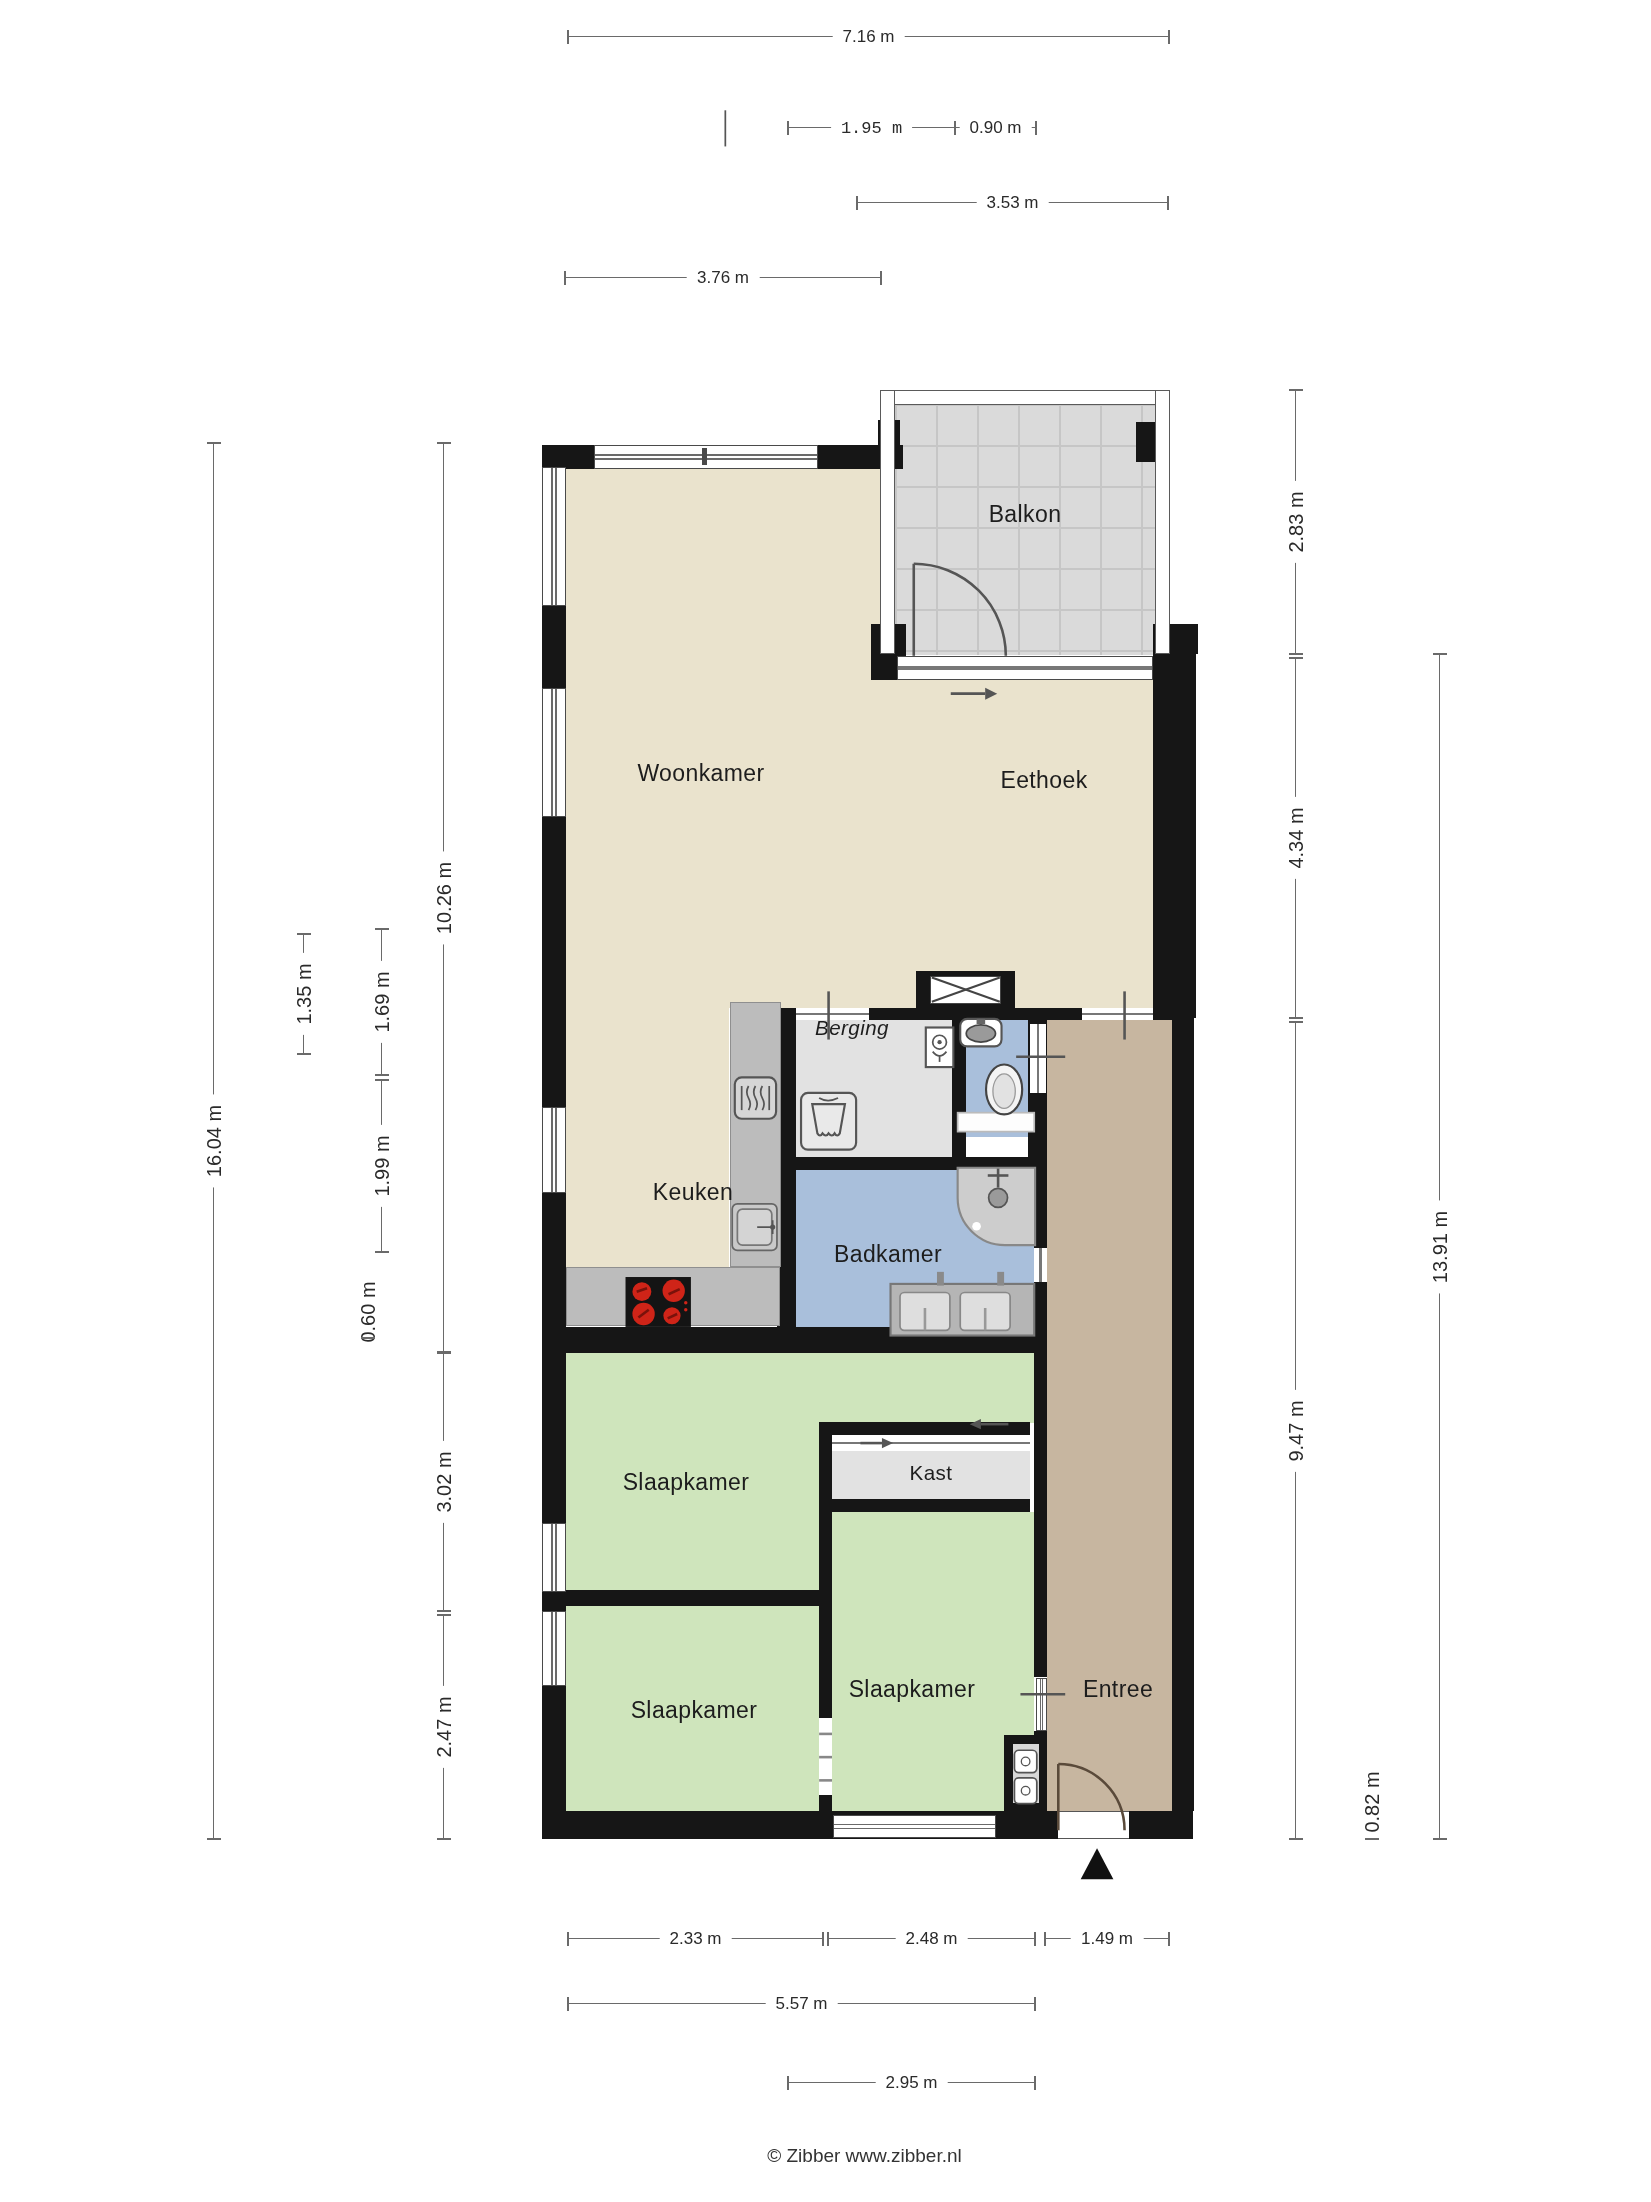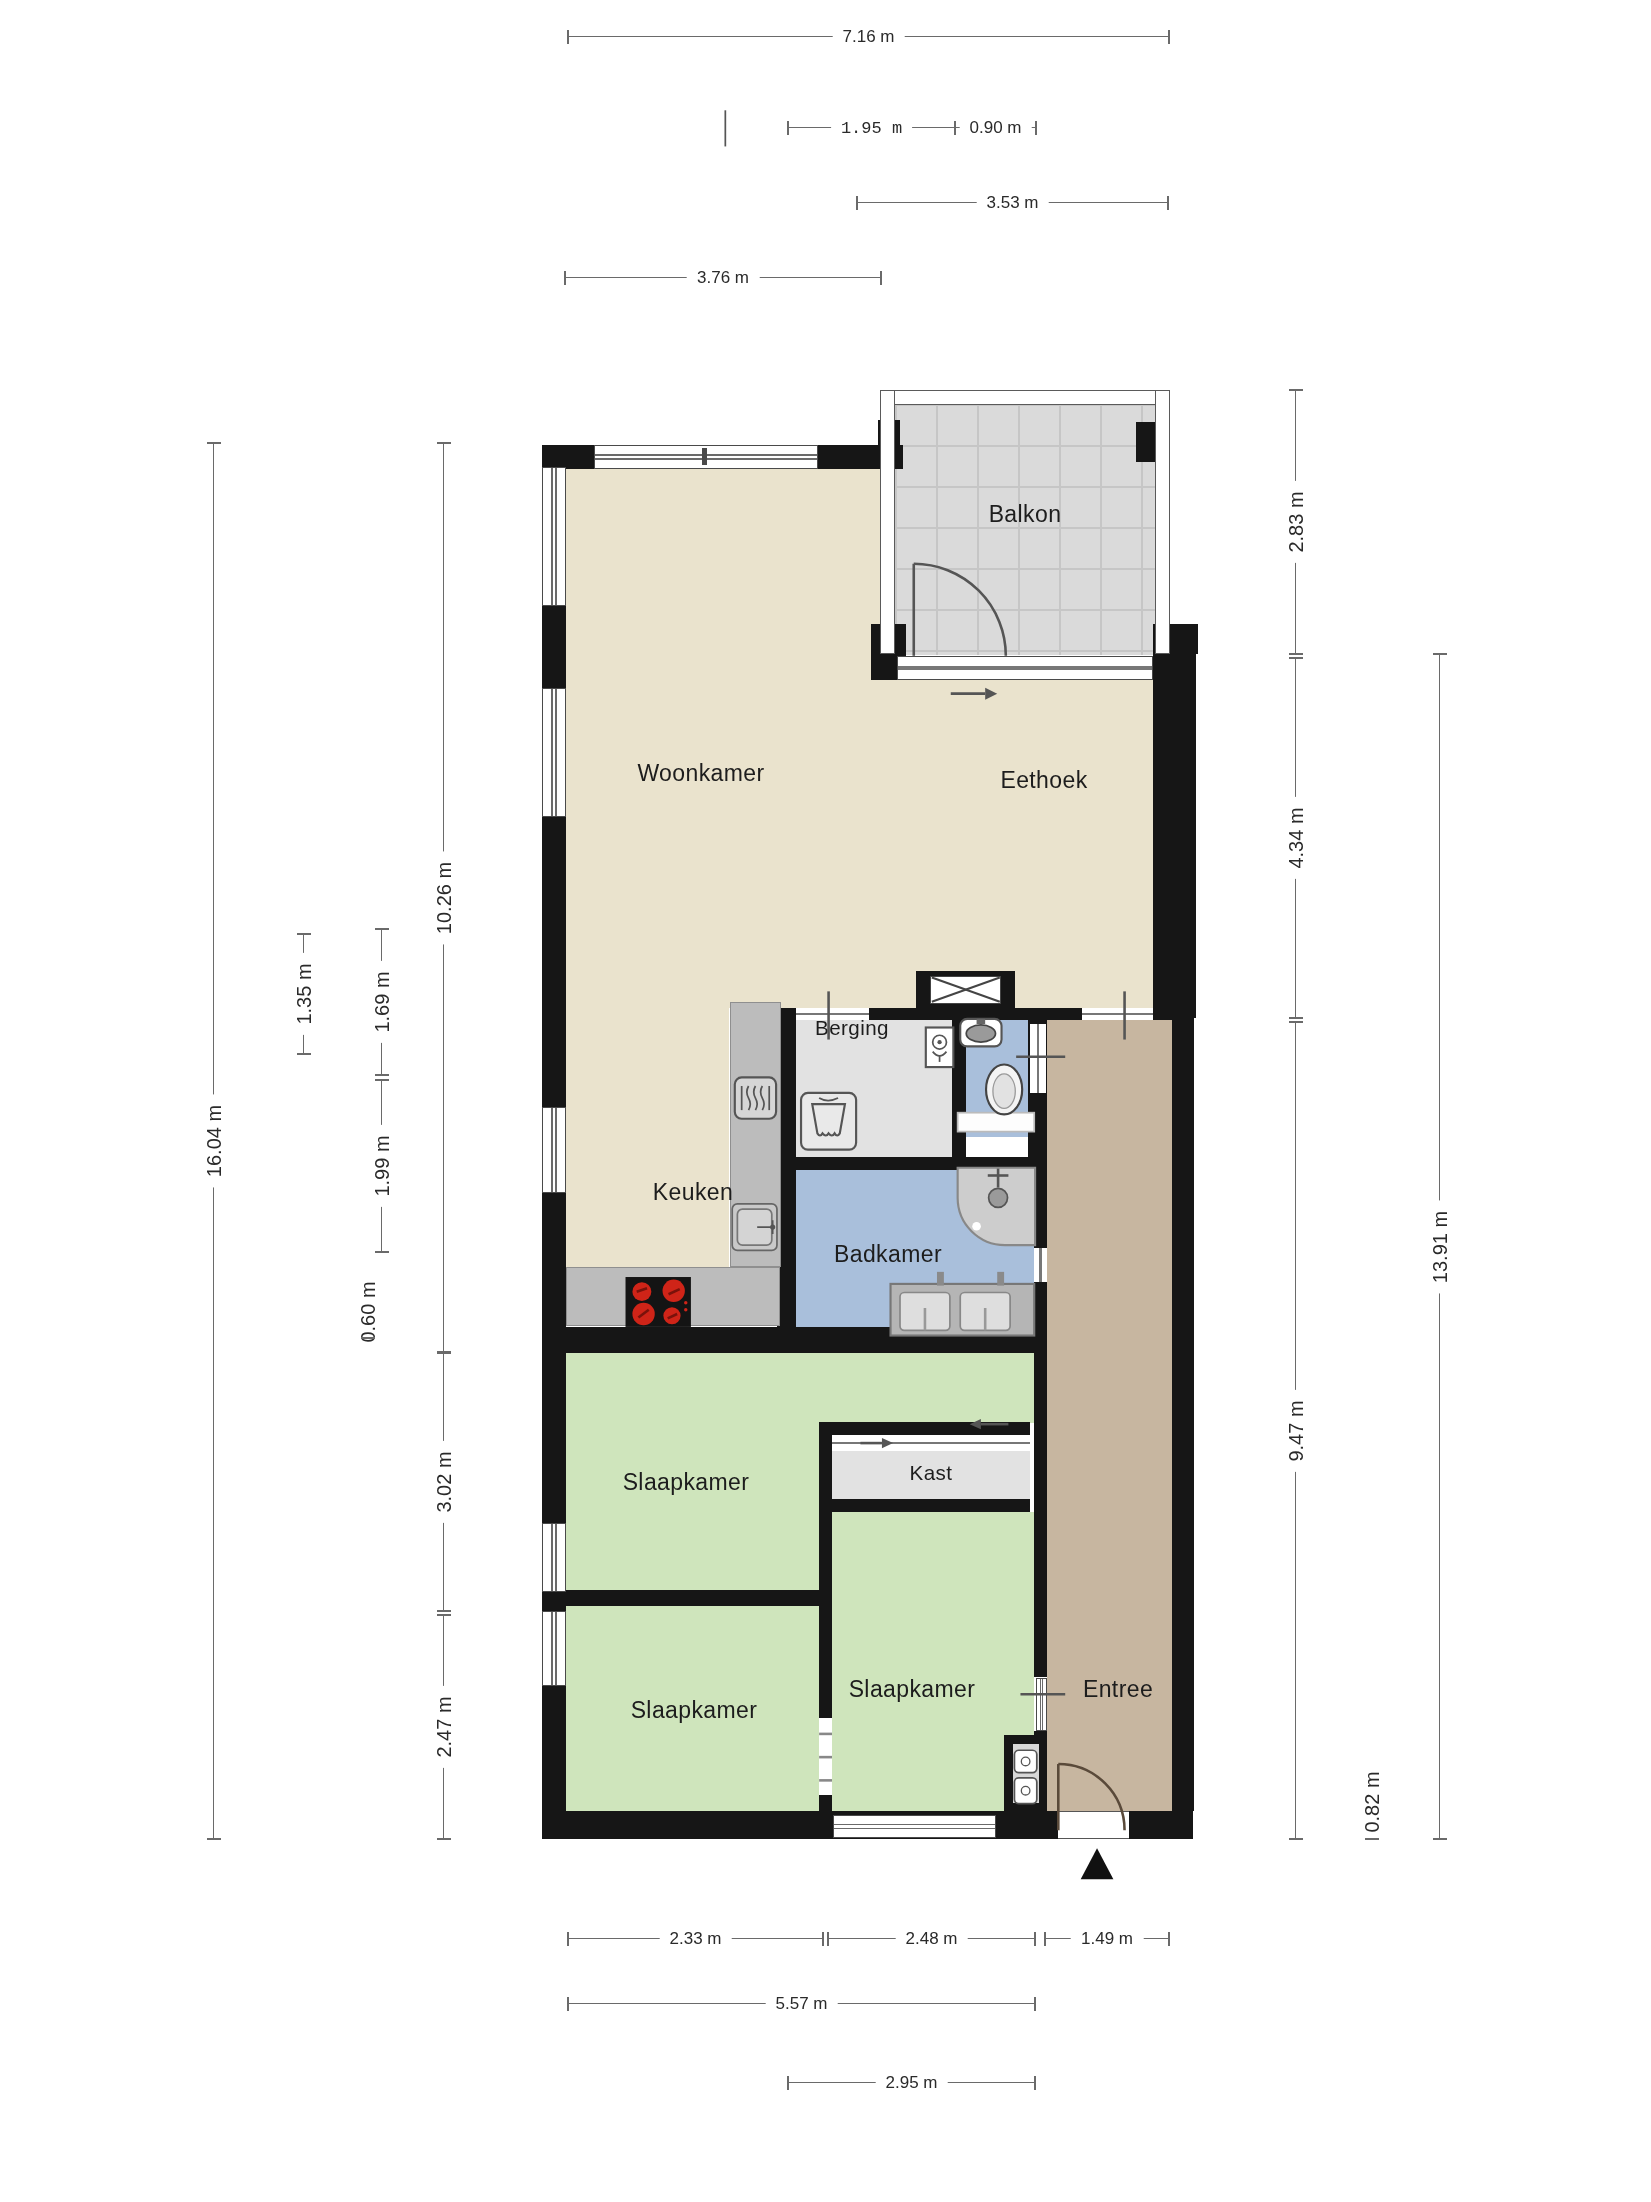--- a/index.html
+++ b/index.html
@@ -115,21 +115,21 @@
   <div class="win-v" style="left:1036px;top:1678px;width:11.2px;height:53px;"></div>
   <div class="gapwhite" style="left:819px;top:1718px;width:13px;height:77px;"></div>
   <div class="gapwhite" style="left:1058px;top:1811px;width:71px;height:27.5px;border-top:1.7px solid #555;border-bottom:1.7px solid #555;box-sizing:border-box;"></div>
 
   <div class="counter" style="left:730px;top:1002px;width:51px;height:265px;"></div>
   <div class="counter" style="left:566px;top:1267px;width:214px;height:59px;"></div>
 
   <div class="room-label" style="left:1025px;top:514px;">Balkon</div>
   <div class="room-label" style="left:701px;top:773px;">Woonkamer</div>
   <div class="room-label" style="left:1044px;top:780px;">Eethoek</div>
-  <div class="room-label sm" style="left:852px;top:1028px;">Berging</div>
+  <div class="room-label sm" style="left:852px;top:1028px;font-style:italic;">Berging</div>
   <div class="room-label" style="left:681px;top:1192px;margin-left:12px;">Keuken</div>
   <div class="room-label" style="left:888px;top:1254px;">Badkamer</div>
   <div class="room-label" style="left:686px;top:1482px;">Slaapkamer</div>
   <div class="room-label sm" style="left:931px;top:1473px;">Kast</div>
   <div class="room-label" style="left:912px;top:1689px;">Slaapkamer</div>
   <div class="room-label" style="left:694px;top:1710px;">Slaapkamer</div>
   <div class="room-label" style="left:1118px;top:1689px;">Entree</div>
 
   <div class="dh" style="left:568px;top:36px;width:601px;">
       <span>7.16 m</span>
@@ -328,16 +328,17 @@
       <line x1="1230" y1="2050" x2="1230" y2="2127"></line>
       <path d="M 1230 2050 A 77 77 0 0 1 1307 2127"></path>
     </g>
 
     <g>
       <polygon points="1275,2148 1294,2184 1256,2184" fill="#111"></polygon>
     </g>
   </svg>
 
   <div id="footer">
+    <div>© Zibber www.zibber.nl</div>
   </div>
 
 </div>
 
 
 </body></html>

